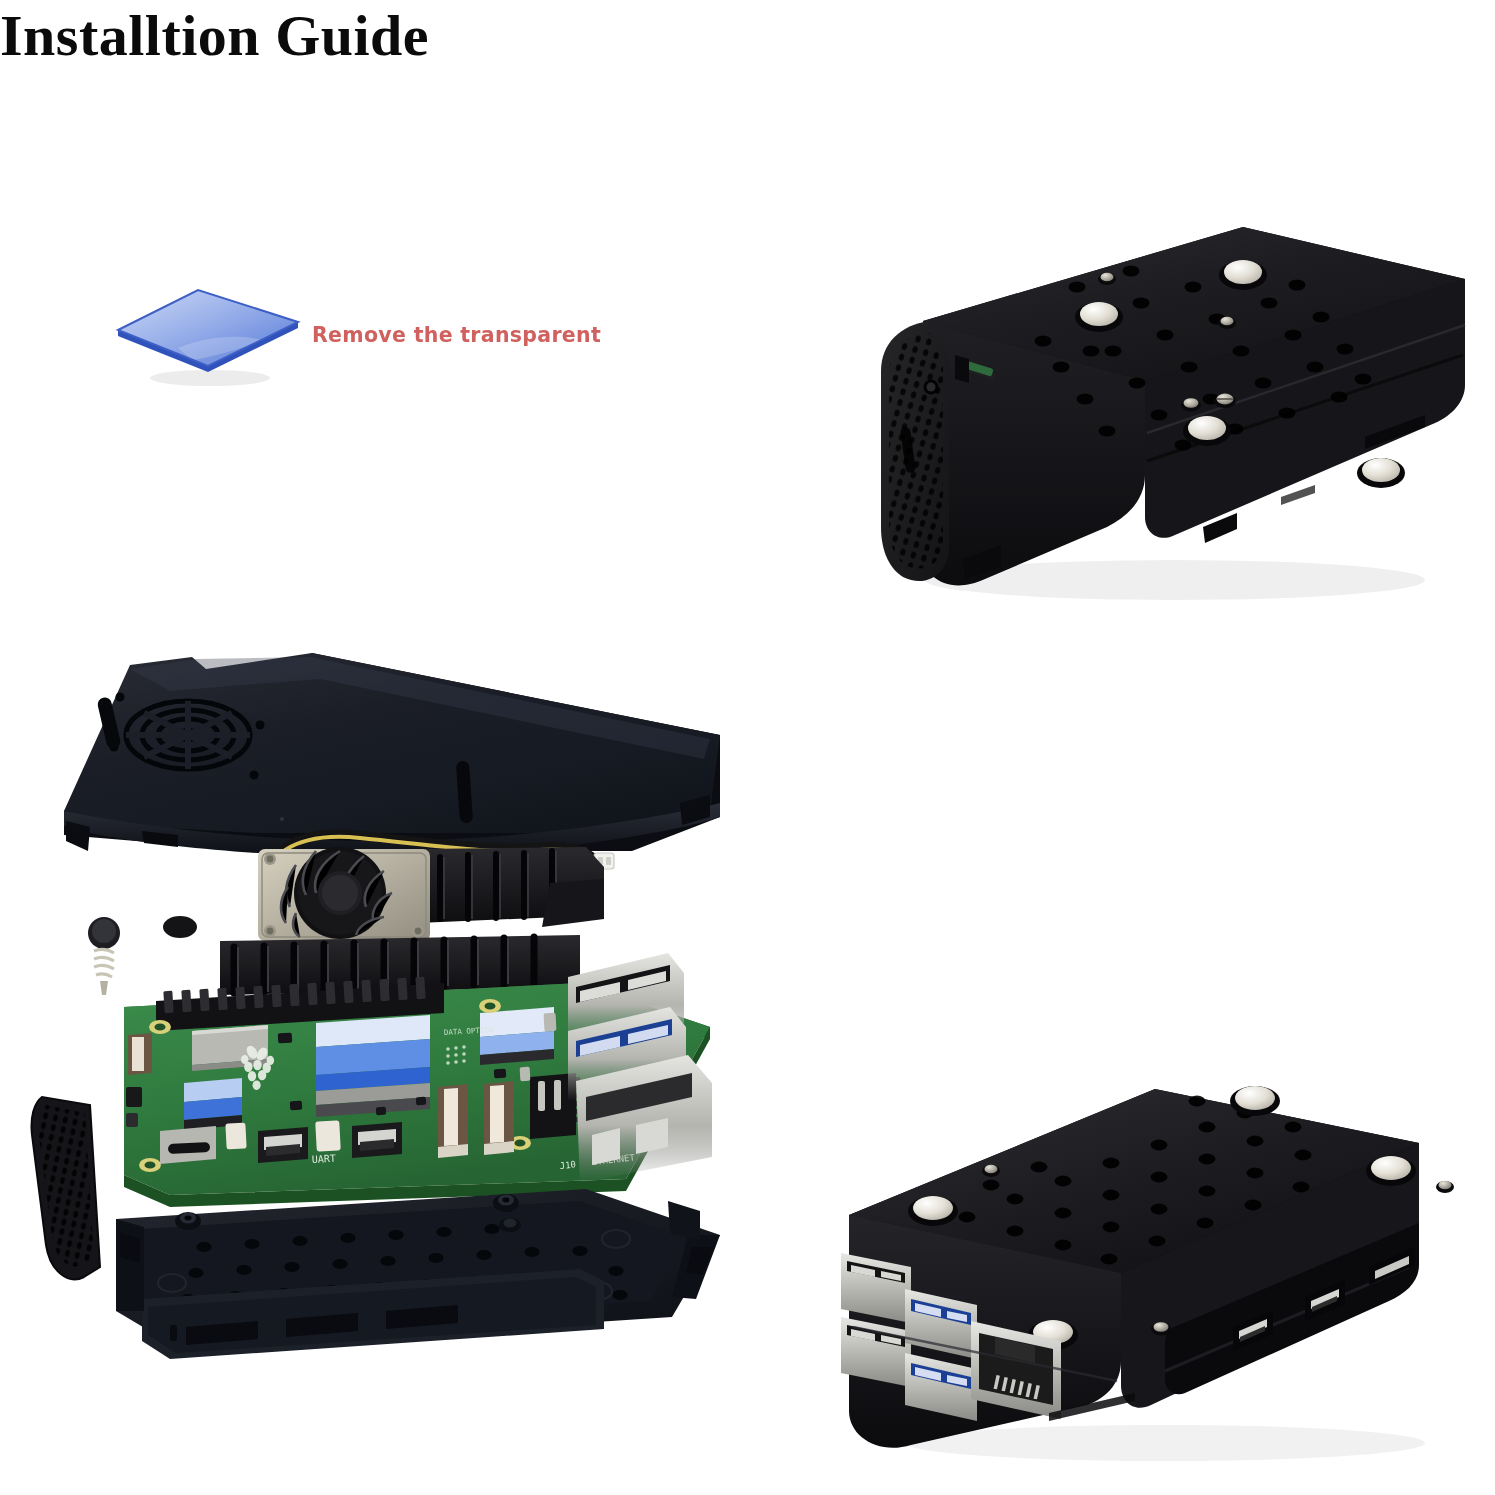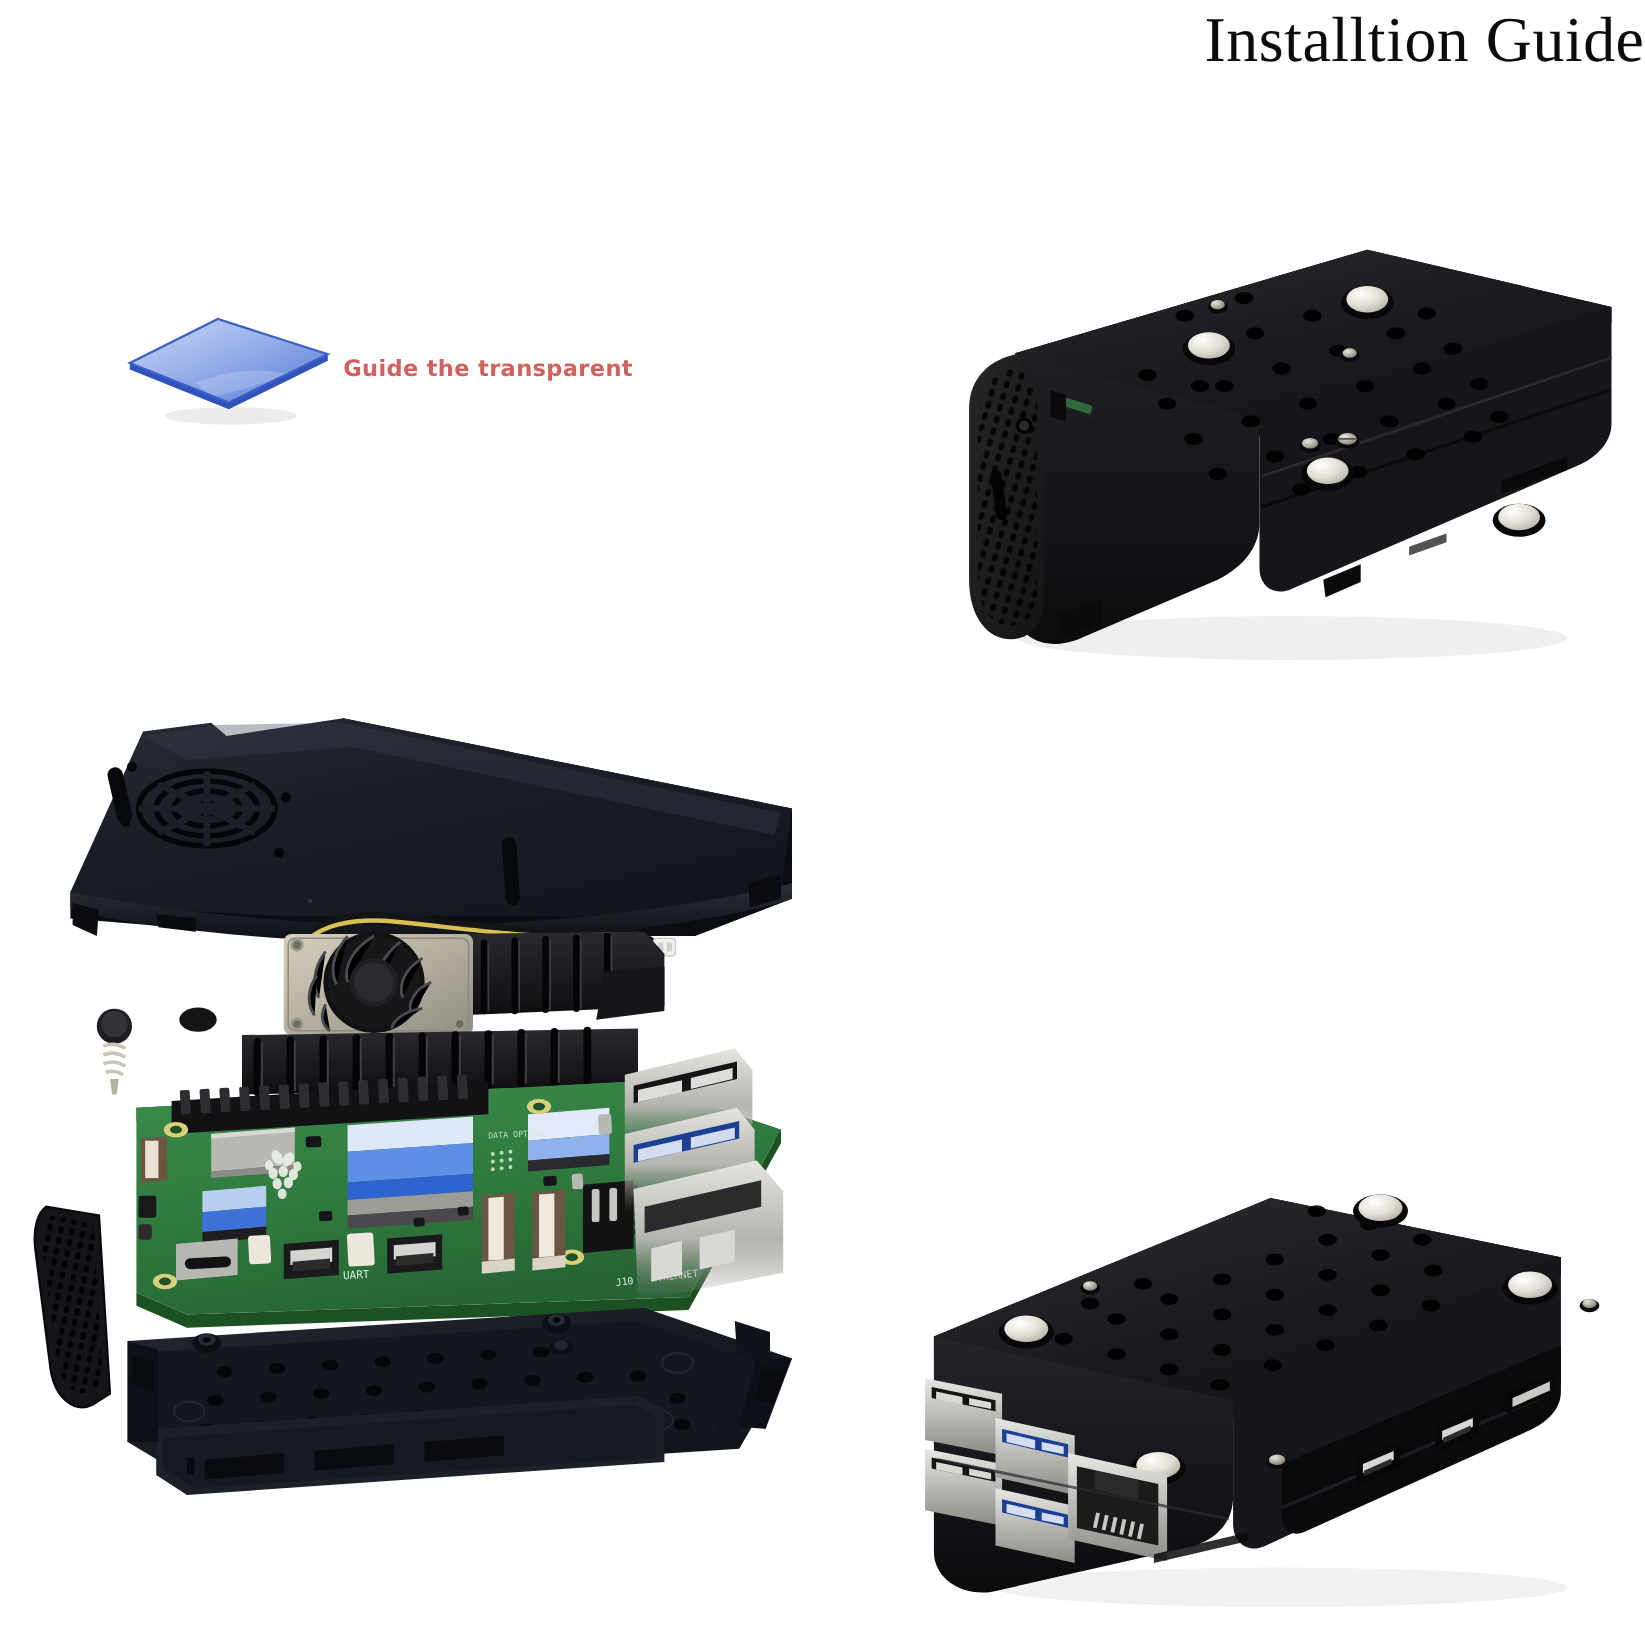--- a/index.html
+++ b/index.html
@@ -12,23 +12,23 @@
     width: 1495px; height: 1495px;
     position: relative;
     overflow: hidden;
     font-family: "Liberation Sans", sans-serif;
   }
 
   
   #guide-title {
     position: absolute;
     top: 6px; left: 0; width: 1495px;
-    text-align: right;
+    text-align: left;
     font-family: "Liberation Serif", serif;
-    font-weight: normal;
+    font-weight: bold;
     font-size: 58px;
     letter-spacing: 0.5px;
     color: #0b0b0b;
     line-height: 1.05;
   }
 
   
   #thermal-pad-panel {
     position: absolute;
     left: 100px; top: 270px;
@@ -96,21 +96,21 @@
 
       <path d="M6,52 L86,12 L186,44 L96,88 Z" fill="url(#padShine)"></path>
 
       <path d="M66,70 C96,58 126,56 150,62 C126,72 96,80 80,82 Z" fill="#ffffff" opacity="0.20"></path>
 
       <path d="M6,52 L86,12 L186,44 L96,88 Z" fill="none" stroke="#3d5fc6" stroke-width="2"></path>
     </svg>
   </div>
 
   <div id="thermal-note">
-    <span class="line">Guide the transparent</span>
+    <span class="line">Remove the transparent</span>
   </div>
 </div>
 
 <div class="photo" id="case-top-photo">
   <svg viewBox="0 0 640 430" xmlns="http://www.w3.org/2000/svg">
     <defs>
       <linearGradient id="lidTopG" x1="0.1" y1="0" x2="0.85" y2="1">
         <stop offset="0%" stop-color="#2a2a2e"></stop>
         <stop offset="40%" stop-color="#1e1e22"></stop>
         <stop offset="100%" stop-color="#121215"></stop>

